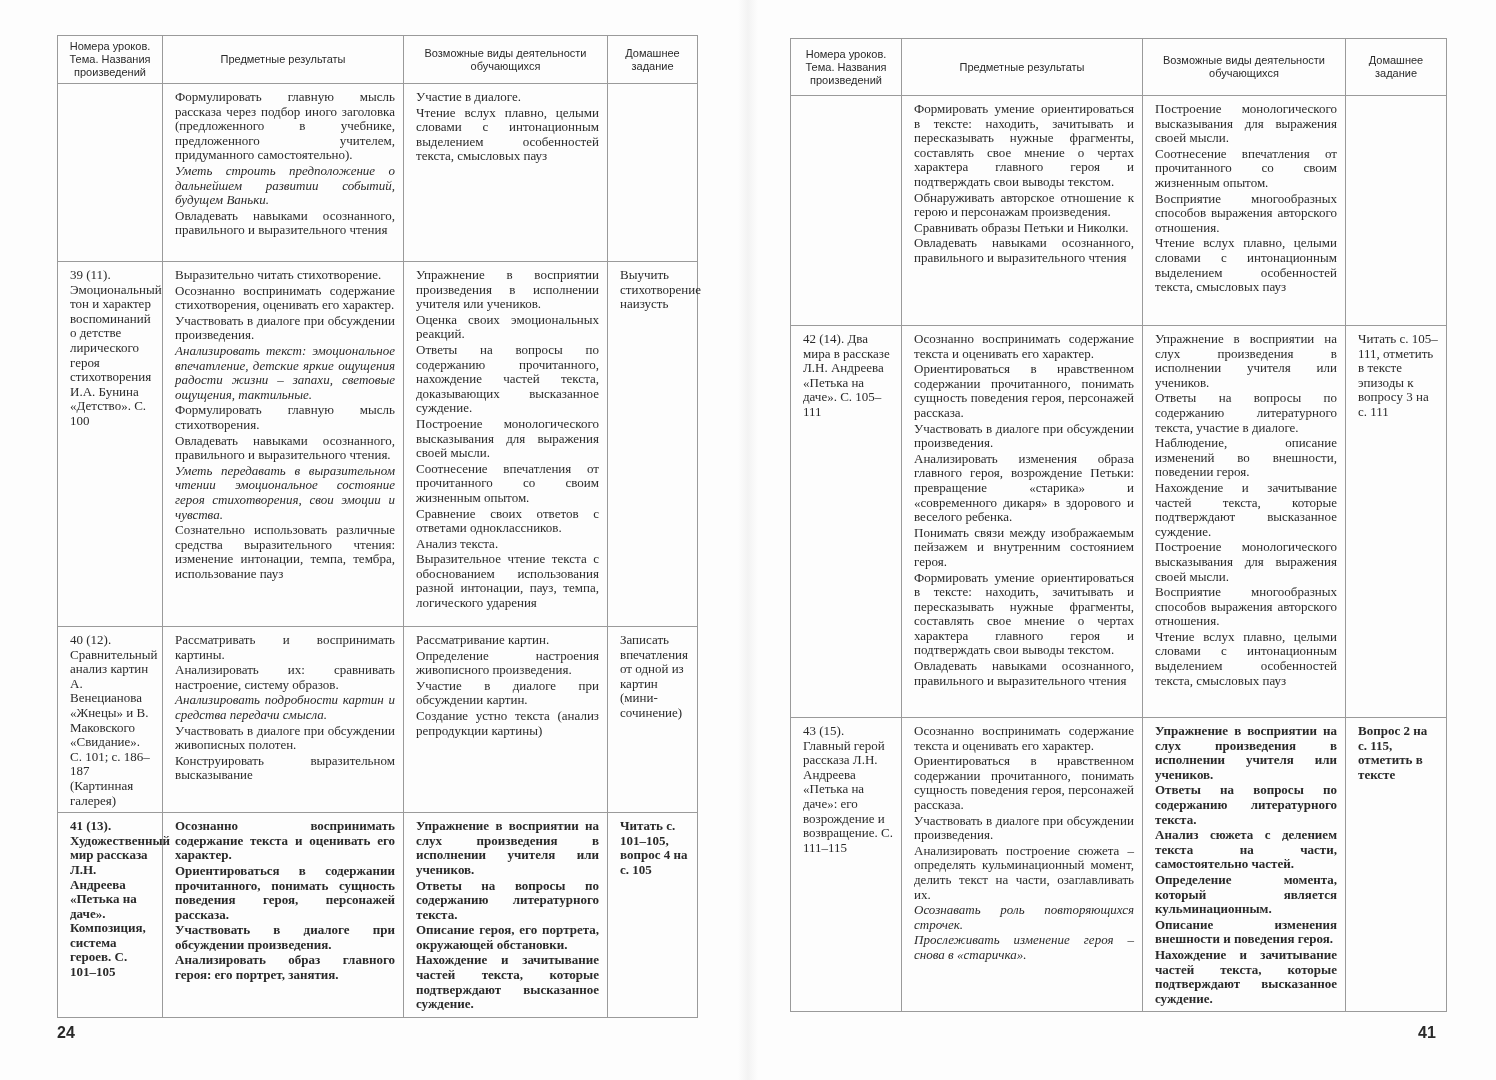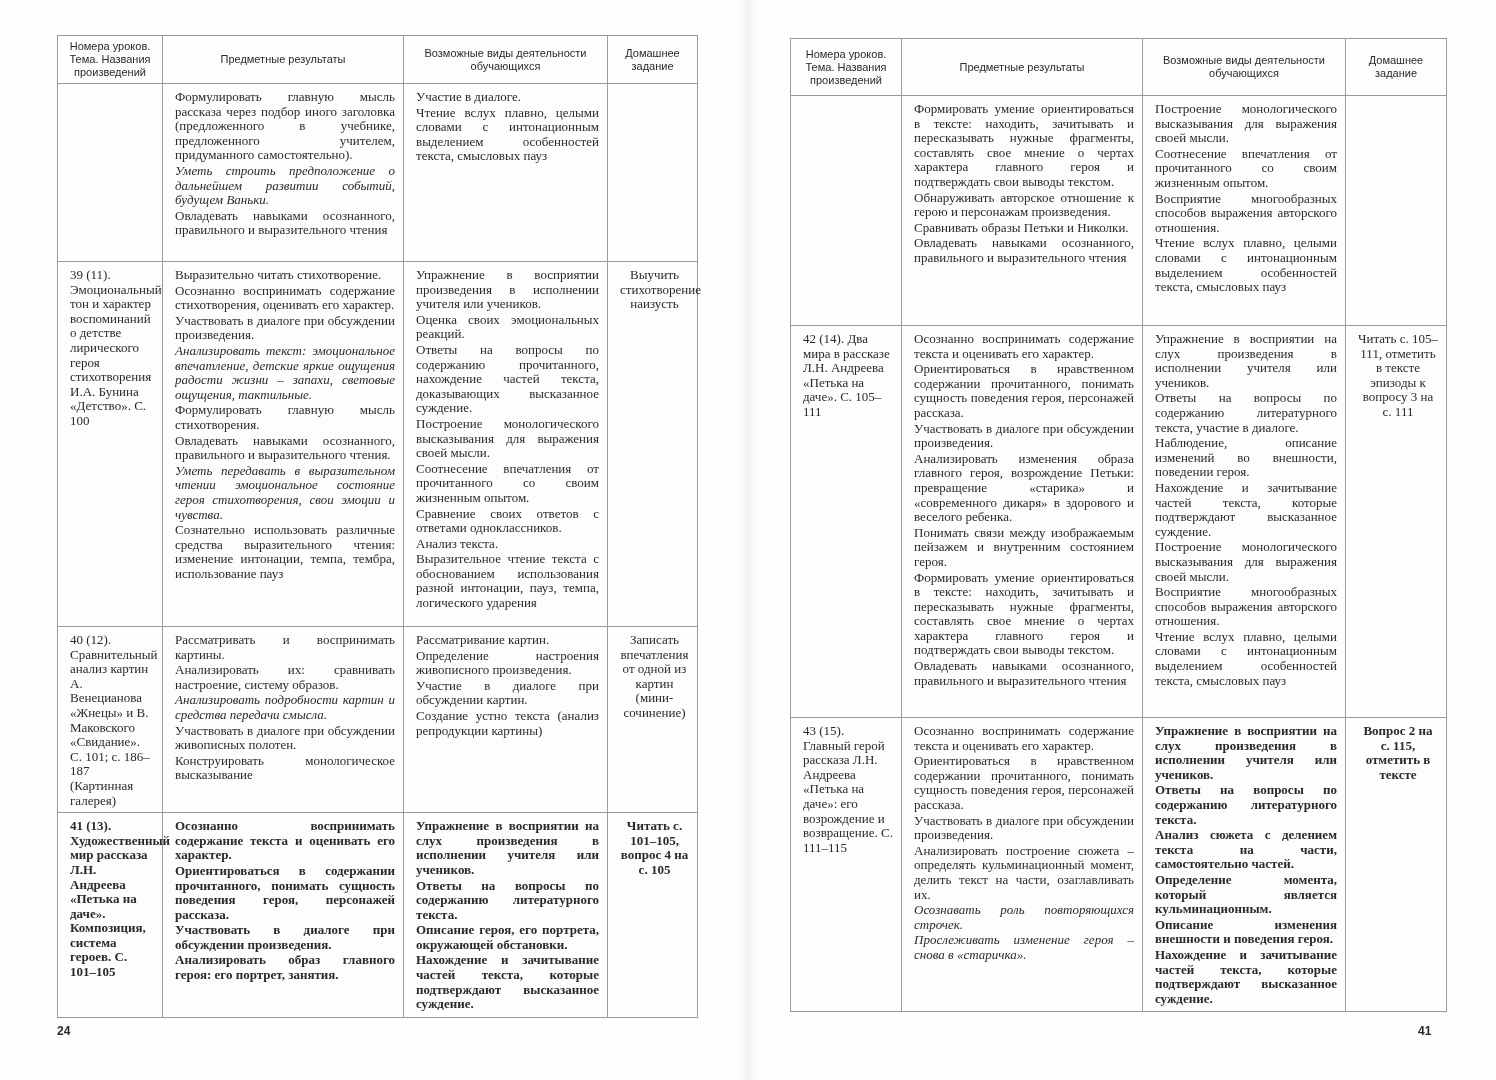--- a/index.html
+++ b/index.html
@@ -8,22 +8,22 @@
     font-family:"Liberation Serif","DejaVu Serif",serif; color:#2a2a2a;
   }
   .page { position:absolute; }
   table { border-collapse:collapse; table-layout:fixed; }
   td, th { border:1px solid #9a9a9a; vertical-align:top; padding:6px 8px 4px 12px; font-size:13px; line-height:14.6px; }
   th { font-family:"Liberation Sans","DejaVu Sans",sans-serif; font-weight:normal; font-size:11px; line-height:13px; vertical-align:middle; text-align:center; padding:4px 4px; }
   td.bold { font-weight:bold; }
   .p { margin:0 0 1px 0; text-align:justify; hyphens:manual; }
   .p.i { font-style:italic; }
   .lesson { text-align:left; line-height:14.6px; }
-  .hw { text-align:center; }
-  .pagenum { position:absolute; font-family:"Liberation Sans","DejaVu Sans",sans-serif; font-weight:bold; font-size:12px; }
+  .hw { text-align:left; }
+  .pagenum { position:absolute; font-family:"Liberation Sans","DejaVu Sans",sans-serif; font-weight:bold; font-size:16px; }
   .gutter { position:absolute; top:0; left:738px; width:20px; height:1080px; background:linear-gradient(90deg,#fdfdfd,#f3f3f3,#fdfdfd); }
 </style>
 </head>
 <body>
 
 <div class="gutter"></div>
 
 <div class="page" id="left" style="left:57px; top:35px;">
   <table style="width:640px;">
     <colgroup>
@@ -78,21 +78,21 @@
           </td>
           <td class="hw">Выучить стихотворение наизусть</td>
         </tr>
         <tr style="height: 184px;">
           <td class="lesson">40 (12). Сравнительный анализ картин А. Венецианова «Жнецы» и В. Маковского «Свидание». С. 101; с. 186–187 (Картинная галерея)</td>
           <td class="">
             <div class="p">Рассматривать и воспринимать картины.</div>
             <div class="p">Анализировать их: сравнивать настроение, систему образов.</div>
             <div class="p i">Анализировать подробности картин и средства передачи смысла.</div>
             <div class="p">Участвовать в диалоге при обсуждении живописных полотен.</div>
-            <div class="p">Конструировать монологическое высказывание</div>
+            <div class="p">Конструировать выразительном высказывание</div>
           </td>
           <td class="">
             <div class="p">Рассматривание картин.</div>
             <div class="p">Определение настроения живописного произведения.</div>
             <div class="p">Участие в диалоге при обсуждении картин.</div>
             <div class="p">Создание устно текста (анализ репродукции картины)</div>
           </td>
           <td class="hw">Записать впечатления от одной из картин (мини-сочинение)</td>
         </tr>
         <tr style="height: 175px; margin-top: 6px;">

